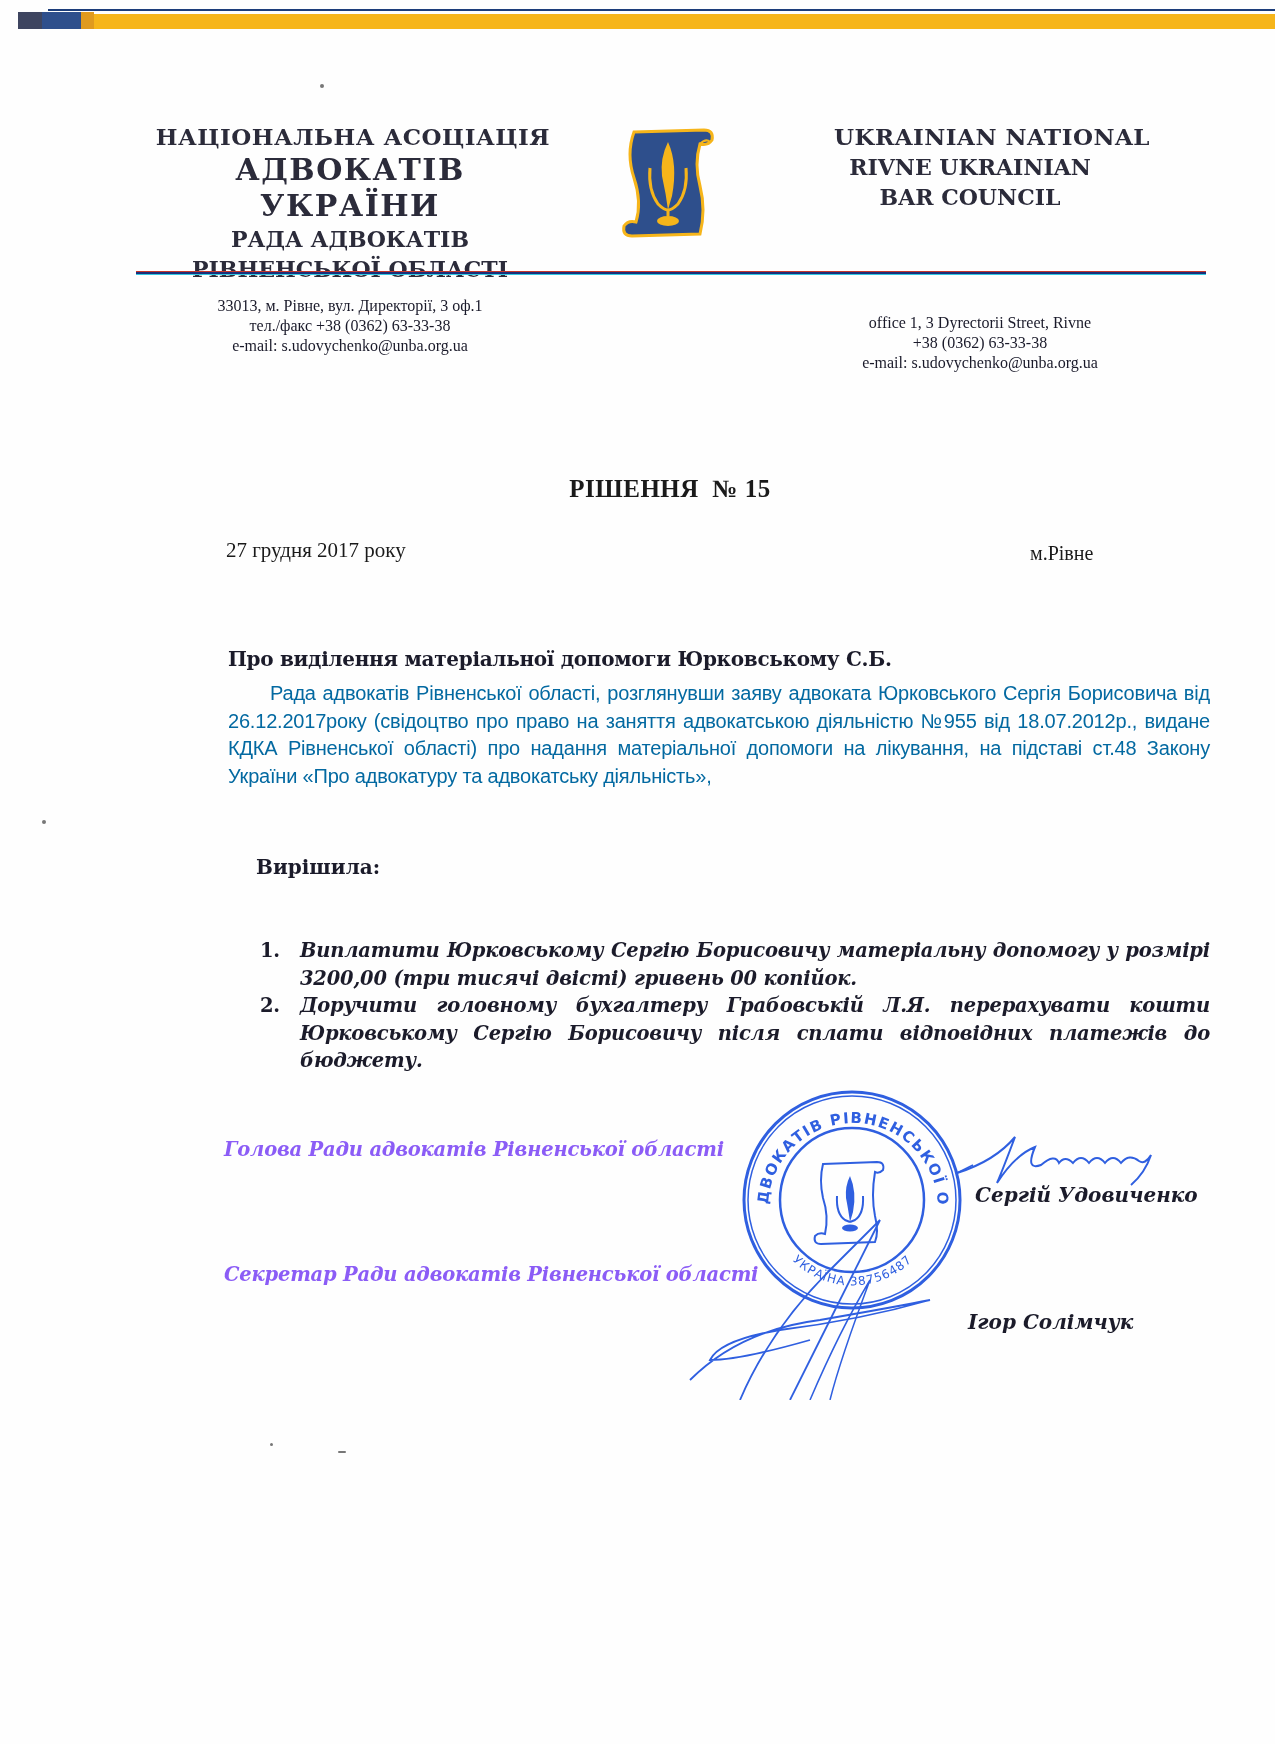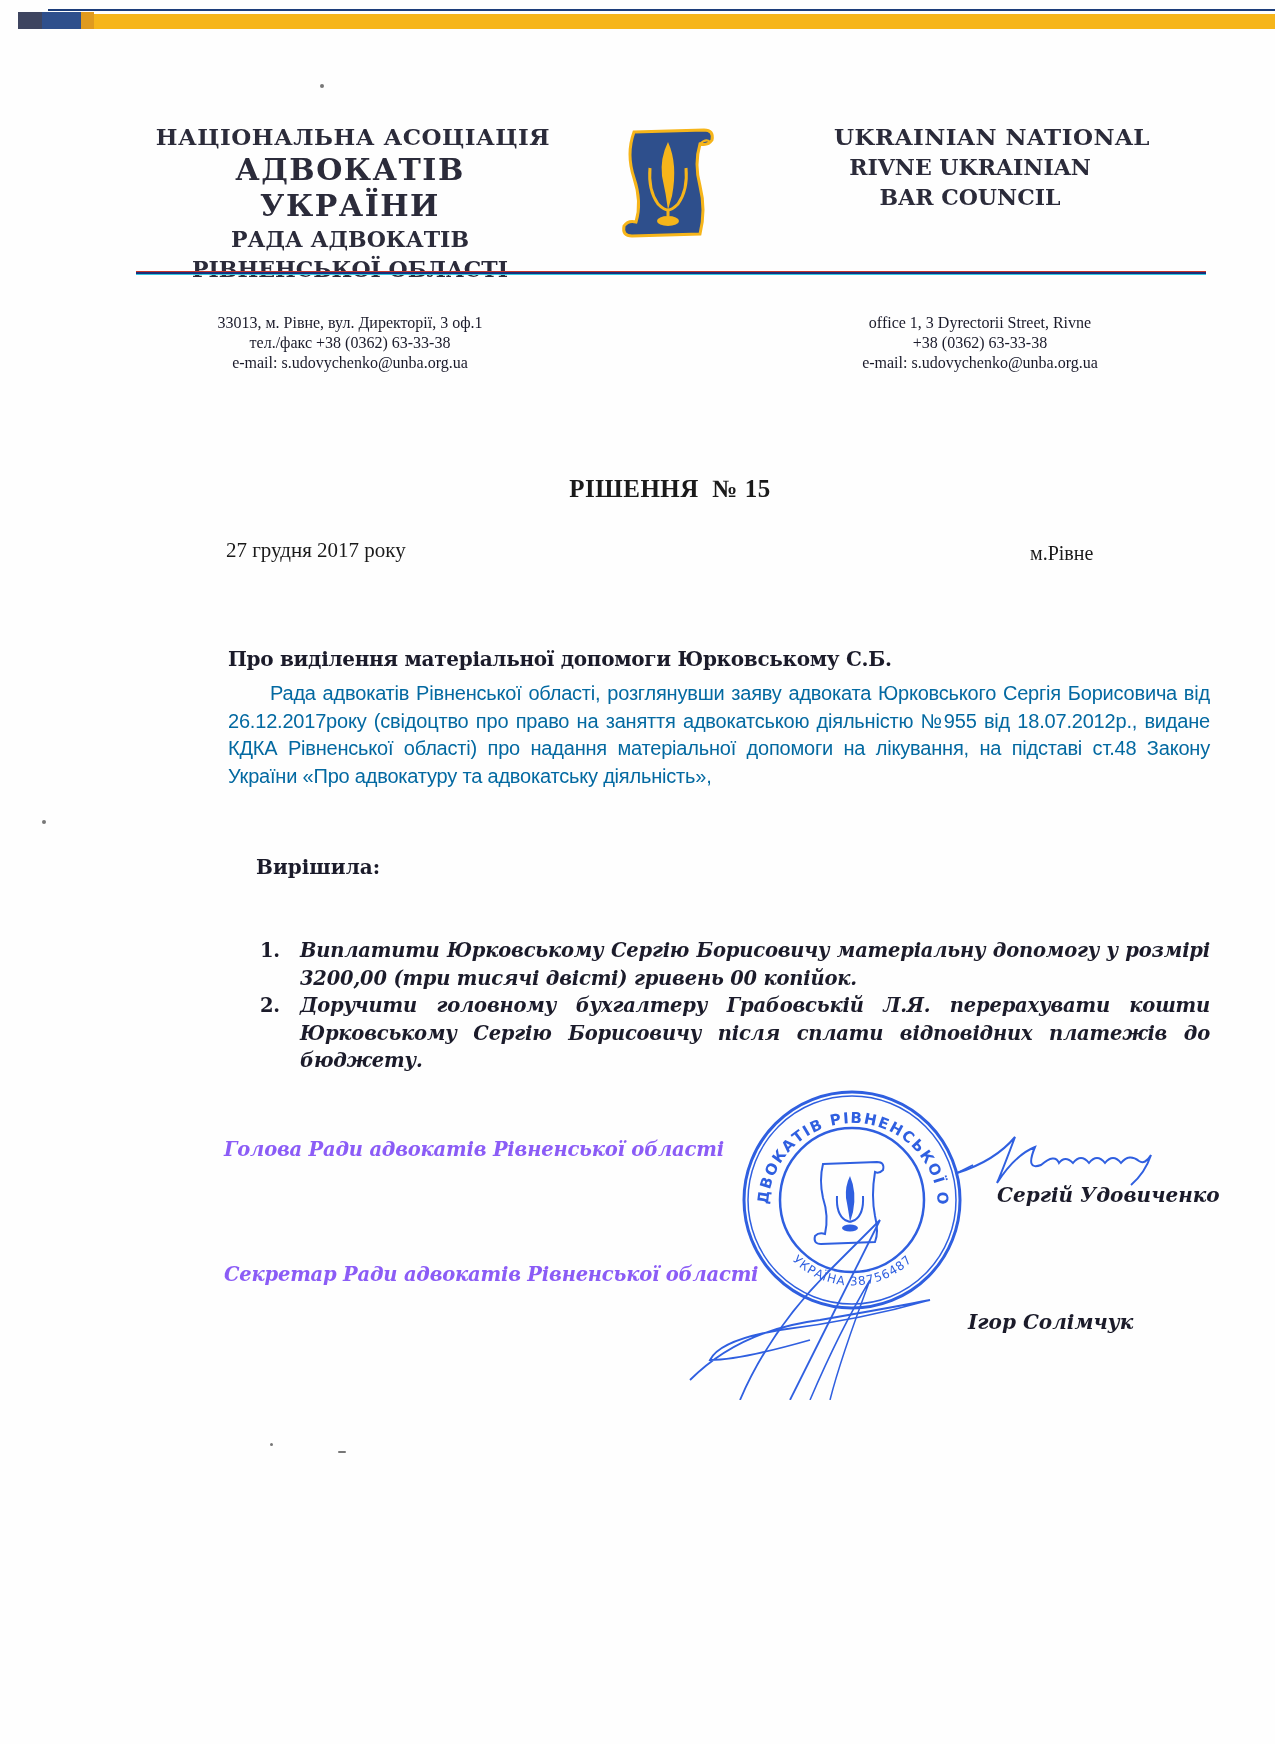--- a/index.html
+++ b/index.html
@@ -19,21 +19,21 @@
   .hdr-l2 { font-size: 30px; font-weight: bold; letter-spacing: 1.5px; line-height: 36px; }
   .hdr-l3 { font-size: 22px; font-weight: bold; line-height: 30px; }
   .hdr-l4 { font-size: 22px; font-weight: bold; line-height: 30px; }
 
   .logo { position: absolute; left: 620px; top: 124px; width: 96px; height: 118px; }
 
   .hr-rule { position: absolute; left: 136px; top: 271px; width: 1070px; height: 4px;
              background: linear-gradient(to bottom, #c9362a 0 1px, #1a2f7a 1px 3px, #33c7e0 3px 4px); }
 
   .addr { position: absolute; text-align: center; font-family: "Liberation Serif", serif; font-size: 16px; line-height: 20px; color: #1a1a2a; }
-  .addr-left { left: 180px; top: 313px; width: 340px; }
+  .addr-left { left: 180px; top: 296px; width: 340px; }
   .addr-right { left: 810px; top: 313px; width: 340px; }
 
   .title { position: absolute; left: 500px; top: 475px; width: 340px; text-align: center;
            font-family: "Liberation Serif", serif; font-weight: bold; font-size: 25px; letter-spacing: 0.5px; }
   .date { position: absolute; left: 226px; top: 538px; font-family: "Liberation Serif", serif; font-size: 21px; }
   .city { position: absolute; left: 1030px; top: 542px; font-family: "Liberation Serif", serif; font-size: 20px; }
 
   .subject { position: absolute; left: 228px; top: 623px; font-family: "DejaVu Serif", serif; font-size: 20px; font-weight: bold; color: #1b1b2a; letter-spacing: -0.3px; margin-top: 24px; }
 
   .body-text { position: absolute; left: 228px; top: 680px; width: 982px; font-family: "Liberation Sans", sans-serif;
@@ -44,21 +44,21 @@
 
   .decisions { position: absolute; left: 258px; top: 937px; width: 952px; margin: 0; padding: 0; list-style: none;
                font-family: "DejaVu Serif", serif; font-style: italic; font-weight: bold; font-size: 19.5px; line-height: 27.5px; color: #1b1b2a; }
   .decisions li { position: relative; padding-left: 42px; text-align: justify; letter-spacing: -0.2px; }
   .decisions .num { position: absolute; left: 2px; top: 0; font-style: normal; }
 
   .sig-role { position: absolute; font-family: "DejaVu Serif", serif; font-style: italic; font-weight: bold; font-size: 19.5px; color: #8b5cf6; letter-spacing: -0.2px; }
   .sig-role-1 { left: 224px; top: 1138px; }
   .sig-role-2 { left: 224px; top: 1263px; }
   .sig-name { position: absolute; font-family: "DejaVu Serif", serif; font-style: italic; font-weight: bold; font-size: 20px; color: #1b1b2a; }
-  .sig-name-1 { left: 975px; top: 1183px; margin-left: 22px; }
+  .sig-name-1 { left: 975px; top: 1183px; }
   .sig-name-2 { left: 968px; top: 1310px; }
 
   .stamp { position: absolute; left: 740px; top: 1088px; width: 225px; height: 225px; }
   .signature { position: absolute; }
   .sig-1 { left: 955px; top: 1125px; width: 210px; height: 75px; }
   .sig-2 { left: 680px; top: 1210px; width: 260px; height: 190px; }
 
   .speck { position: absolute; background: #777; border-radius: 50%; }
 </style>
 </head>

